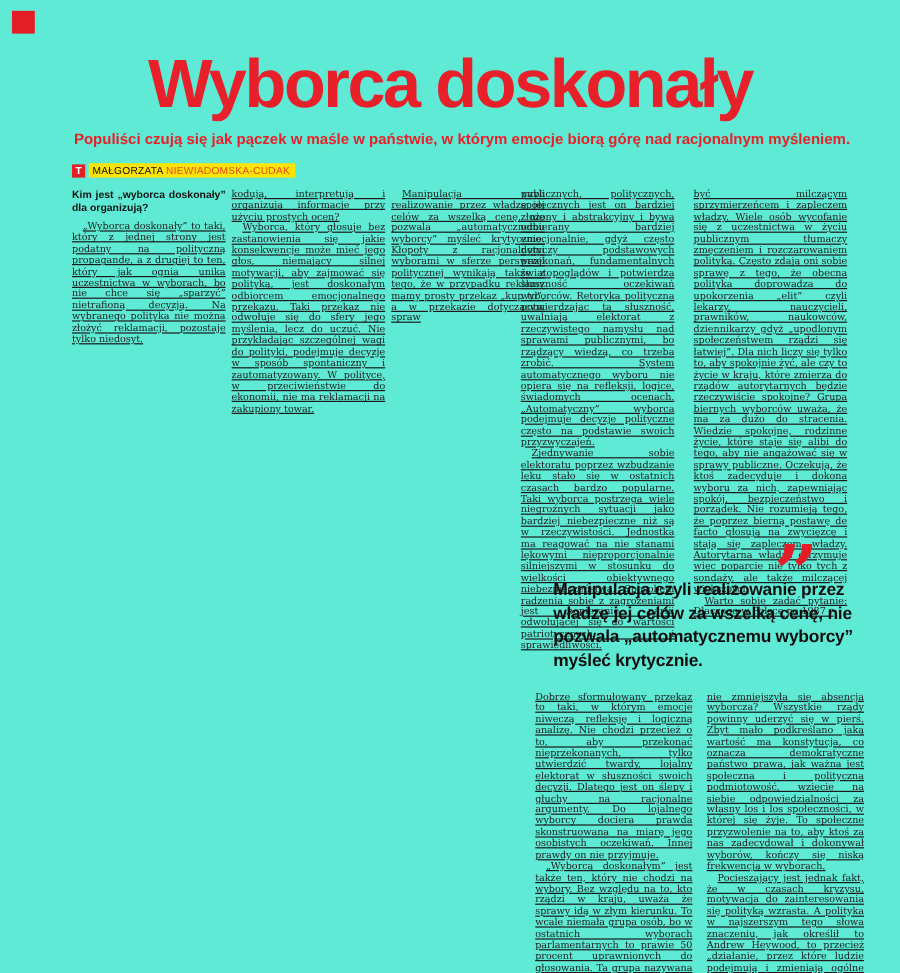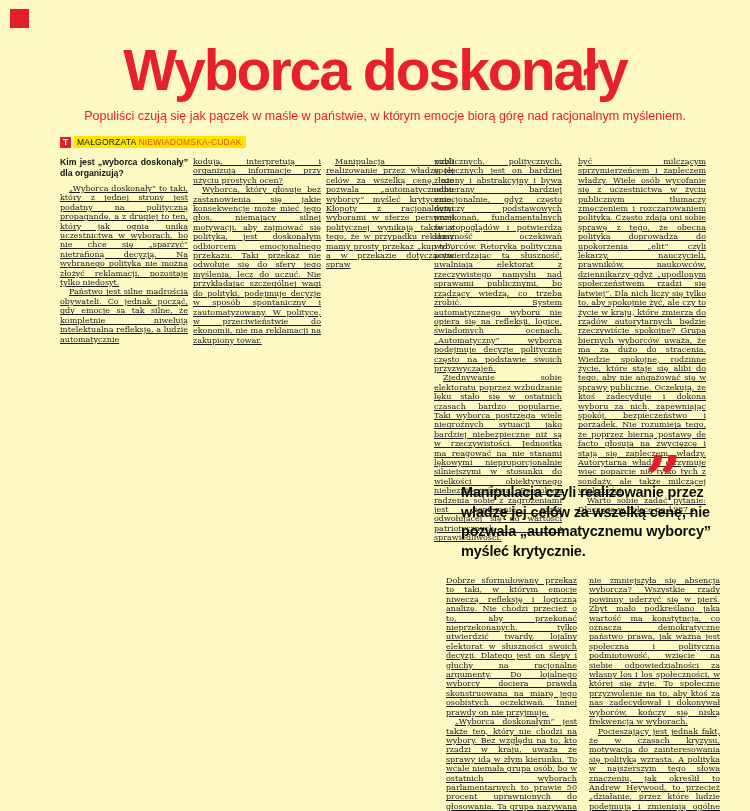--- a/index.html
+++ b/index.html
@@ -1,24 +1,24 @@
 <!DOCTYPE html>
 <html lang="pl"><head>
 <meta charset="utf-8">
 <style>
   html,body{margin:0;padding:0;}
   body{width:750px;height:811px;background:#ffffff;font-family:"Liberation Sans",sans-serif;}
-  .page{position:relative;width:750px;height:811px;background:#fef9c3;overflow:hidden;}
+  .page{position:relative;width:750px;height:811px;background:#5eead4;overflow:hidden;}
 
   .corner-mark{position:absolute;left:10px;top:9px;width:19px;height:19px;background:#e31e26;}
 
   .title{position:absolute;left:40px;top:40px;width:670px;text-align:center;
          font-size:57px;line-height:60px;font-weight:bold;color:#e8202a;letter-spacing:-2px;}
   .lede{position:absolute;left:55px;top:109px;width:660px;text-align:center;
-        font-size:12.5px;line-height:14px;font-weight:normal;color:#e8202a;}
+        font-size:12.5px;line-height:14px;font-weight:bold;color:#e8202a;}
 
   .byline{position:absolute;left:60px;top:136px;display:flex;align-items:center;gap:3px;}
   .byline .logo{width:11px;height:11px;background:#e31e26;color:#ffffff;font-size:8.5px;
         font-weight:bold;text-align:center;line-height:11px;}
   .byline .names{background:#ffe400;padding:1px 4px 1px 3px;font-size:8.5px;font-weight:normal;
         letter-spacing:.2px;white-space:nowrap;}
   .byline .n-black{color:#111111;}
   .byline .n-red{color:#e9501e;}
 
   .col{position:absolute;top:157px;width:128px;}
@@ -54,21 +54,20 @@
     <span class="logo">T</span>
     <span class="names">
       <span class="n-black">MAŁGORZATA</span>
       <span class="n-red">NIEWIADOMSKA-CUDAK</span>
     </span>
   </div>
 
   <div class="col c1 body-text">
     <h3>Kim jest „wyborca doskonały” dla organizują?</h3>
     <p class="indent">„Wyborca doskonały” to taki, który z jednej strony jest podatny na polityczną propagandę, a z drugiej to ten, który jak ognia unika uczestnictwa w wyborach, bo nie chce się „sparzyć” nietrafioną decyzją. Na wybranego polityka nie można złożyć reklamacji, pozostaje tylko niedosyt.</p>
-    <p class="indent">Państwo jest silne mądrością obywateli. Co jednak począć, gdy emocje są tak silne, że kompletnie niwelują intelektualną refleksję, a ludzie automatycznie</p>
   </div>
 
   <div class="col c2 body-text">
     <p>kodują, interpretują i organizują informacje przy użyciu prostych ocen?</p>
     <p class="indent">Wyborca, który głosuje bez zastanowienia się jakie konsekwencje może mieć jego głos, niemający silnej motywacji, aby zajmować się polityką, jest doskonałym odbiorcem emocjonalnego przekazu. Taki przekaz nie odwołuje się do sfery jego myślenia, lecz do uczuć. Nie przykładając szczególnej wagi do polityki, podejmuje decyzje w sposób spontaniczny i zautomatyzowany. W polityce, w przeciwieństwie do ekonomii, nie ma reklamacji na zakupiony towar.</p>
   </div>
 
   <div class="col c3 body-text">
     <p class="indent">Manipulacja czyli realizowanie przez władzę jej celów za wszelką cenę, nie pozwala „automatycznemu wyborcy” myśleć krytycznie. Kłopoty z racjonalnymi wyborami w sferze perswazji politycznej wynikają także z tego, że w przypadku reklamy mamy prosty przekaz „kup to”, a w przekazie dotyczącym spraw</p>
   </div>

